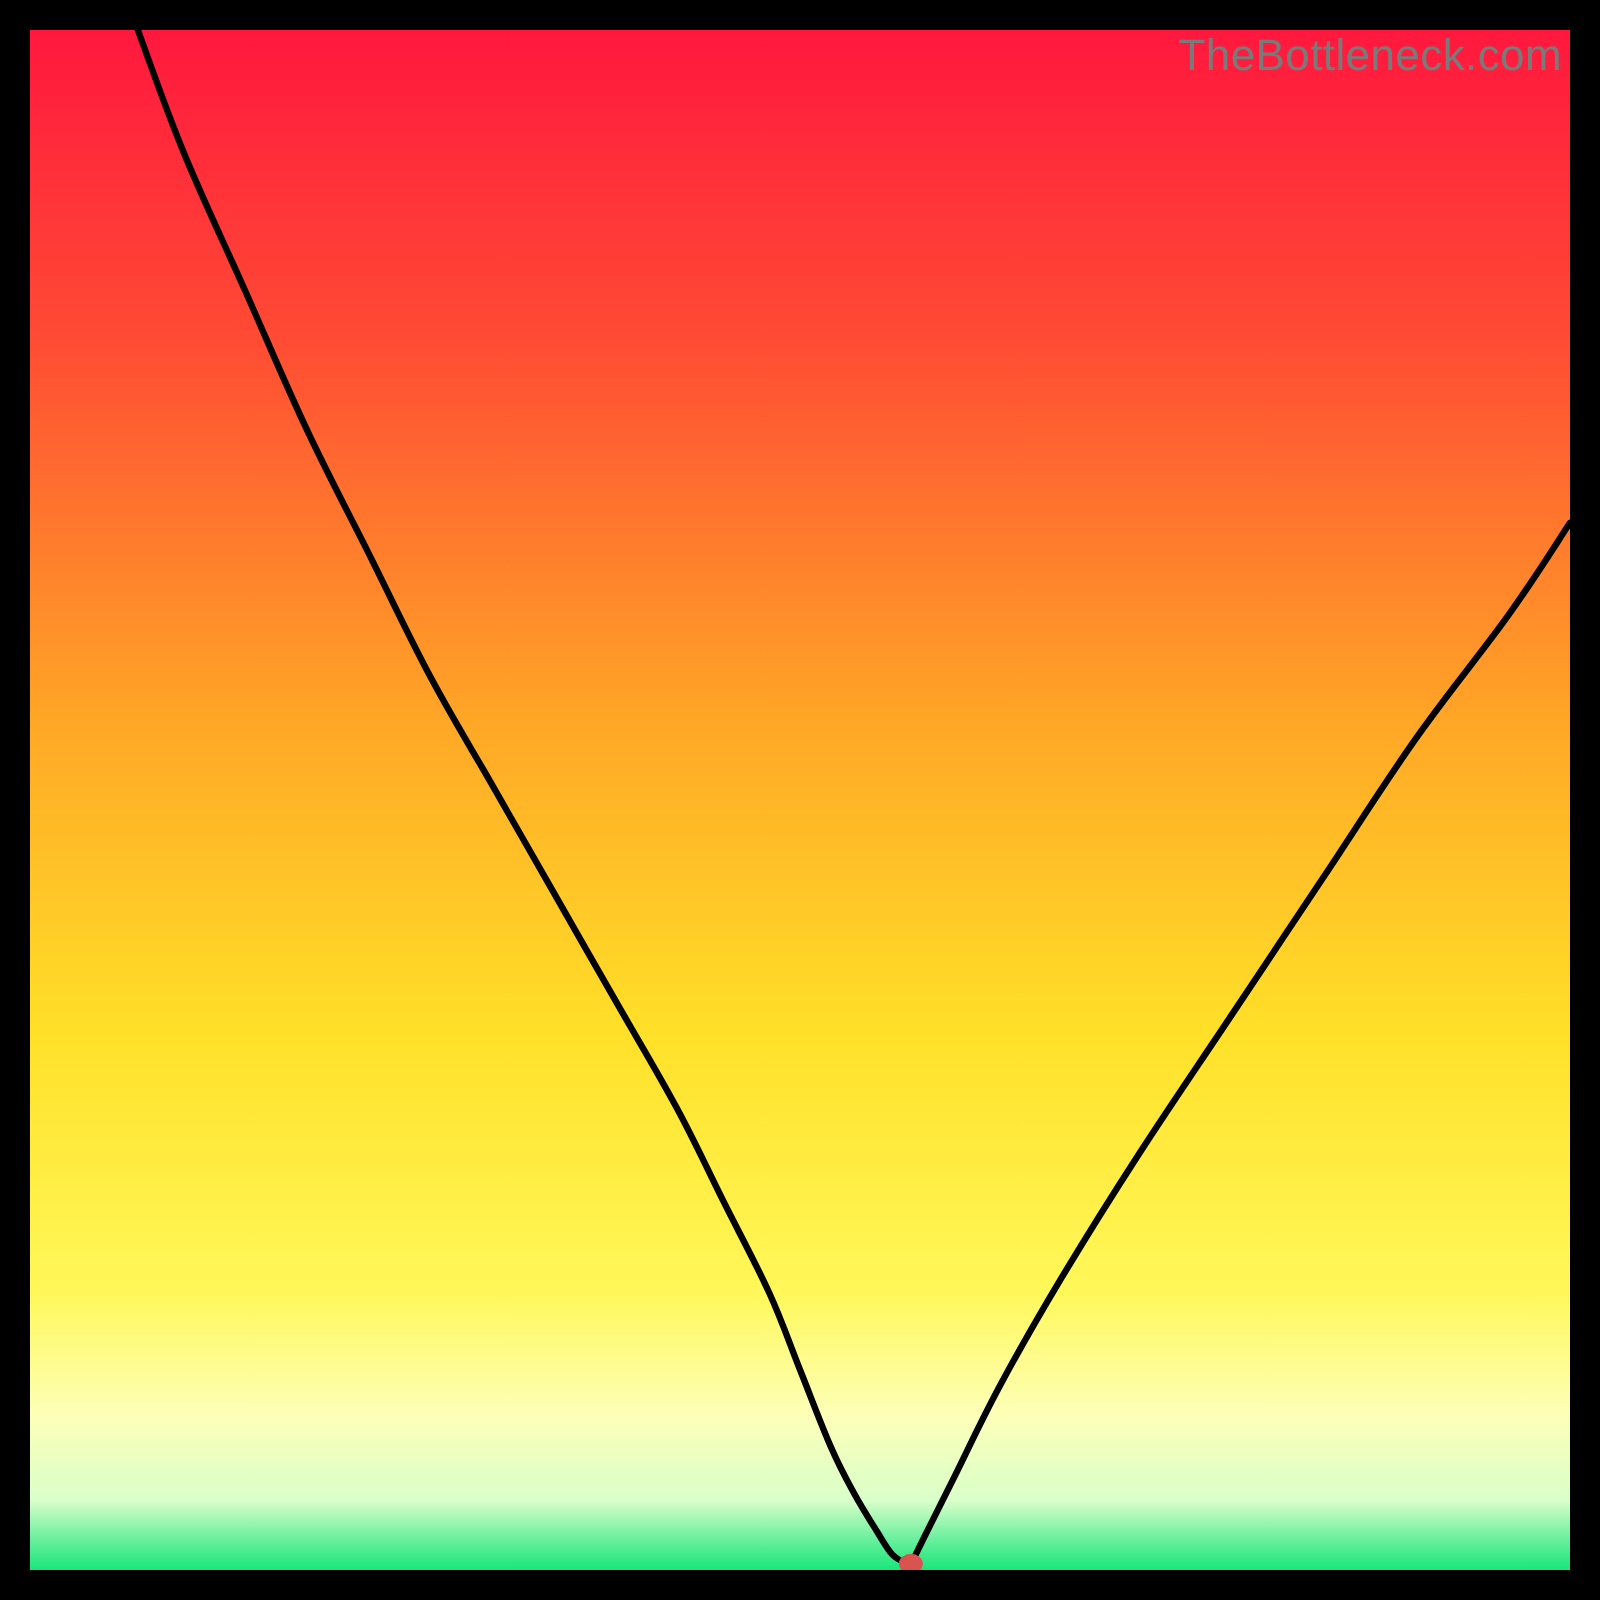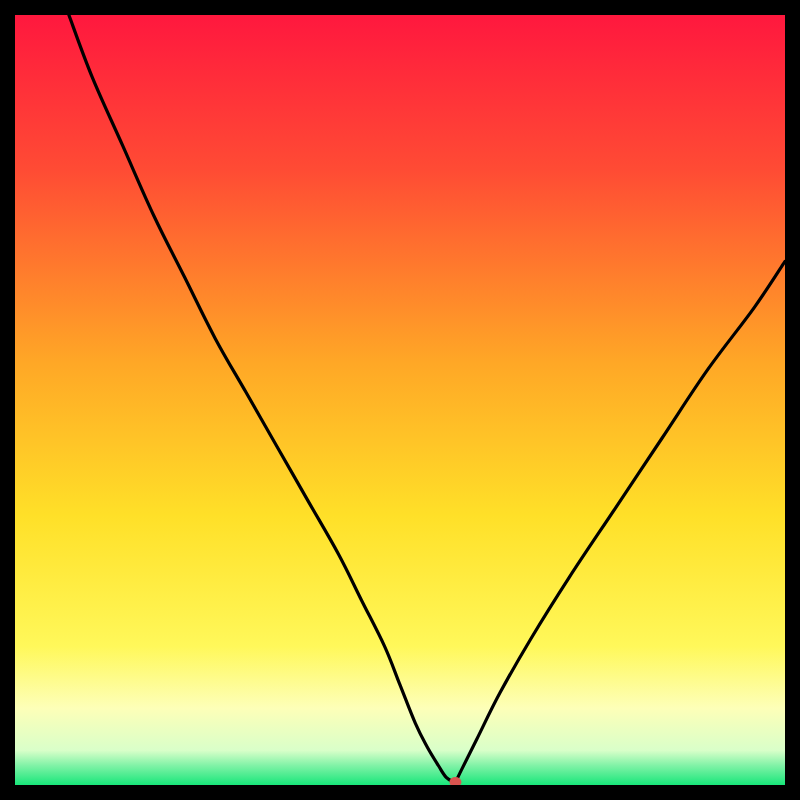--- a/index.html
+++ b/index.html
@@ -53,13 +53,14 @@
           <stop offset="90%" stop-color="#fdffb8"></stop>
           <stop offset="95.5%" stop-color="#d9ffc9"></stop>
           <stop offset="97.5%" stop-color="#7ff2a6"></stop>
           <stop offset="100%" stop-color="#18e67a"></stop>
         </linearGradient>
     </defs>
     <rect id="bg-rect" x="0" y="0" width="770" height="770" fill="url(#bg-grad)"></rect>
     <path id="curve-path" fill="none" stroke="#000000" stroke-width="3.2" stroke-linejoin="round" stroke-linecap="round" d="M 53.900000000000006 0 C 58.05800000000001 11.088000000000005, 67.298 38.038000000000025, 77 61.60000000000002 C 86.702 85.16200000000002, 96.71200000000002 105.95199999999997, 107.80000000000001 130.89999999999998 C 118.888 155.84799999999998, 127.512 176.63800000000006, 138.6 200.20000000000005 C 149.688 223.76200000000003, 158.312 239.62399999999997, 169.4 261.79999999999995 C 180.488 283.97599999999994, 189.11200000000002 302.61, 200.20000000000002 323.40000000000003 C 211.288 344.19000000000005, 219.912 357.896, 231 377.3 C 242.088 396.704, 250.71200000000002 411.796, 261.8 431.2 C 272.88800000000003 450.604, 281.51200000000006 465.696, 292.6 485.1 C 303.688 504.504, 313.698 520.982, 323.4 539 C 333.102 557.018, 338.184 568.5680000000001, 346.5 585.2 C 354.816 601.832, 362.66999999999996 616.154, 369.59999999999997 631.4 C 376.53 646.646, 379.45599999999996 656.04, 385 669.9 C 390.54400000000004 683.76, 395.54900000000004 697.312, 400.40000000000003 708.4 C 405.25100000000003 719.4879999999999, 407.79200000000003 723.877, 411.95000000000005 731.5 C 416.10800000000006 739.123, 420.0350000000001 745.206, 423.50000000000006 750.75 C 426.96500000000003 756.294, 428.42800000000005 759.3893999999999, 431.20000000000005 762.3 C 433.97200000000004 765.2106, 437.514 766.0884, 438.9 766.92 C 440.28599999999994 767.7515999999999, 438.6228 766.92, 438.9 766.92 C 439.17719999999997 766.92, 439.05400000000003 769.1375999999999, 440.44000000000005 766.92 C 441.8260000000001 764.7024, 442.7192 762.3616000000001, 446.59999999999997 754.6 C 450.48079999999993 746.8384, 455.07 737.66, 462 723.8 C 468.93 709.9399999999999, 475.398 695.618, 485.1 677.6 C 494.802 659.582, 503.426 644.49, 515.9 623.7 C 528.374 602.9100000000001, 539.154 585.662, 554.4 562.1 C 569.646 538.538, 583.9680000000001 517.748, 600.6 492.8 C 617.232 467.85200000000003, 630.168 448.448, 646.8 423.5 C 663.4319999999999 398.552, 676.368 377.762, 693 354.2 C 709.632 330.638, 725.3399999999999 312.004, 739.1999999999999 292.6 C 753.06 273.196, 764.456 254.71599999999998, 770 246.39999999999998"></path>
     <ellipse id="marker-dot" cx="440.44000000000005" cy="766.92" rx="6" ry="5" fill="#d9544f"></ellipse>
   </svg>
+  <div class="watermark">TheBottleneck.com</div>
 </div>
 
 </body></html>

